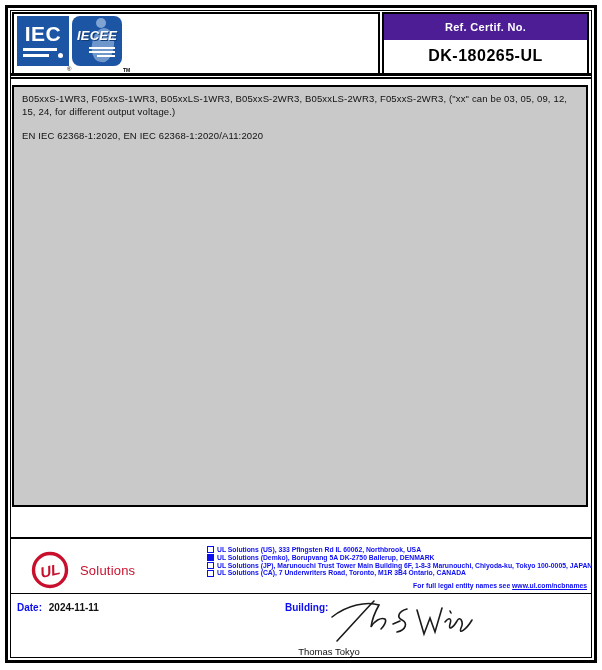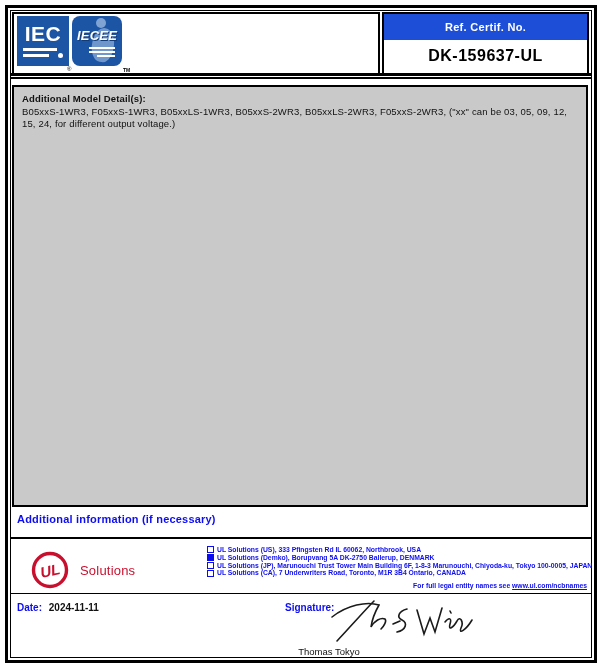--- a/index.html
+++ b/index.html
@@ -33,21 +33,21 @@
     position:absolute;left:0;top:12px;width:100%;text-align:center;color:#fff;font-weight:bold;
     font-style:italic;font-size:13px;letter-spacing:.2px;text-shadow:1px 1px 0 #123c78;
   }
   .iecee-lines{position:absolute;right:7px;top:31px;width:26px;}
   .iecee-lines span{display:block;height:2px;background:#fff;margin-bottom:2px;}
   .iecee-lines span:nth-child(3){width:18px;margin-left:8px;}
   .reg-mark{position:absolute;left:53px;bottom:1px;font-size:6px;color:#000;}
   .tm-mark{position:absolute;left:109px;bottom:0;font-size:5px;font-weight:bold;color:#000;}
 
   .ref-box{position:absolute;left:371px;top:1px;width:203px;height:59px;border:2px solid #000;background:#fff;}
-  .ref-bar{height:26px;background:#1d4ed8;color:#fff;font-weight:bold;font-size:11px;line-height:26px;text-align:center;letter-spacing:.3px;}
+  .ref-bar{height:26px;background:#4c1d95;color:#fff;font-weight:bold;font-size:11px;line-height:26px;text-align:center;letter-spacing:.3px;}
   .ref-no{height:33px;line-height:31px;text-align:center;font-weight:bold;font-size:16px;letter-spacing:.5px;color:#000;}
 
   .header-separator{position:absolute;left:0;top:62px;width:100%;height:6px;}
   .header-separator .s1{height:3px;background:#000;}
   .header-separator .s2{height:1px;background:#fff;}
   .header-separator .s3{height:2px;background:#000;}
 
   
   .gray-box{
     position:absolute;left:1px;top:74px;width:556px;height:406px;border:2px solid #000;
@@ -104,36 +104,35 @@
             <span></span>
               <span></span>
               <span></span>
           </div>
         </div>
         <span class="tm-mark">TM</span>
       </div>
 
       <div class="ref-box">
         <div class="ref-bar">Ref. Certif. No.</div>
-        <div class="ref-no">DK-159637-UL</div>
+        <div class="ref-no">DK-180265-UL</div>
       </div>
 
       <div class="header-separator">
         <div class="s1"></div>
           <div class="s2"></div>
           <div class="s3"></div>
       </div>
 
       <div class="gray-box">
-        <div class="lbl">Additional Model Detail(s):</div>
         <div>B05xxS-1WR3, F05xxS-1WR3, B05xxLS-1WR3, B05xxS-2WR3, B05xxLS-2WR3, F05xxS-2WR3, ("xx" can be 03, 05, 09, 12, 15, 24, for different output voltage.)</div>
         <div class="gap"></div>
+        <div>EN IEC 62368-1:2020, EN IEC 62368-1:2020/A11:2020</div>
       </div>
 
-      <div class="additional-info">Additional information (if necessary)</div>
       <div class="divider divider-1"></div>
 
       <div class="ul-logo">
         <svg width="42" height="42" viewBox="0 0 42 42">
           <circle cx="21" cy="21" r="16.5" fill="none" stroke="#c8102e" stroke-width="3.4"></circle>
           <text x="21" y="27" text-anchor="middle" font-family="Liberation Sans, sans-serif" font-size="15" font-weight="bold" font-style="italic" fill="#c8102e" transform="rotate(-12 21 21)">UL</text>
         </svg>
         <span class="ul-wordmark">Solutions</span>
       </div>
 
@@ -159,21 +158,21 @@
       <div class="legal-note">
         <span>For full legal entity names see </span><span class="link">www.ul.com/ncbnames</span>
       </div>
 
       <div class="divider divider-2"></div>
 
       <div class="date-row-label">
         <span class="blue">Date:</span>
         <span class="val">2024-11-11</span>
       </div>
-      <div class="signature-label">Signature:</div>
+      <div class="signature-label">Building:</div>
 
       <svg class="signature-svg" width="150" height="48" viewBox="0 0 150 48">
         <g fill="none" stroke="#1a1a1a" stroke-width="1.6" stroke-linecap="round">
           <path d="M45,5 C38,12 22,30 8,45"></path>
           <path d="M3,21 C18,9 38,5 50,9 C46,16 43,24 42,31 C45,25 52,21 56,23 C58,25 55,30 52,33"></path>
           <path d="M64,28 L71,25 M78,13 C70,15 67,21 73,24 C79,27 77,34 68,36"></path>
           <path d="M88,14 L95,38 L101,22 L106,36 L113,12"></path>
           <path d="M116,26 C120,21 123,22 121,28 C119,35 124,32 128,25 M121,15 L122,17 M128,25 C131,19 135,26 132,32 C129,39 137,34 143,24"></path>
         </g>
       </svg>

